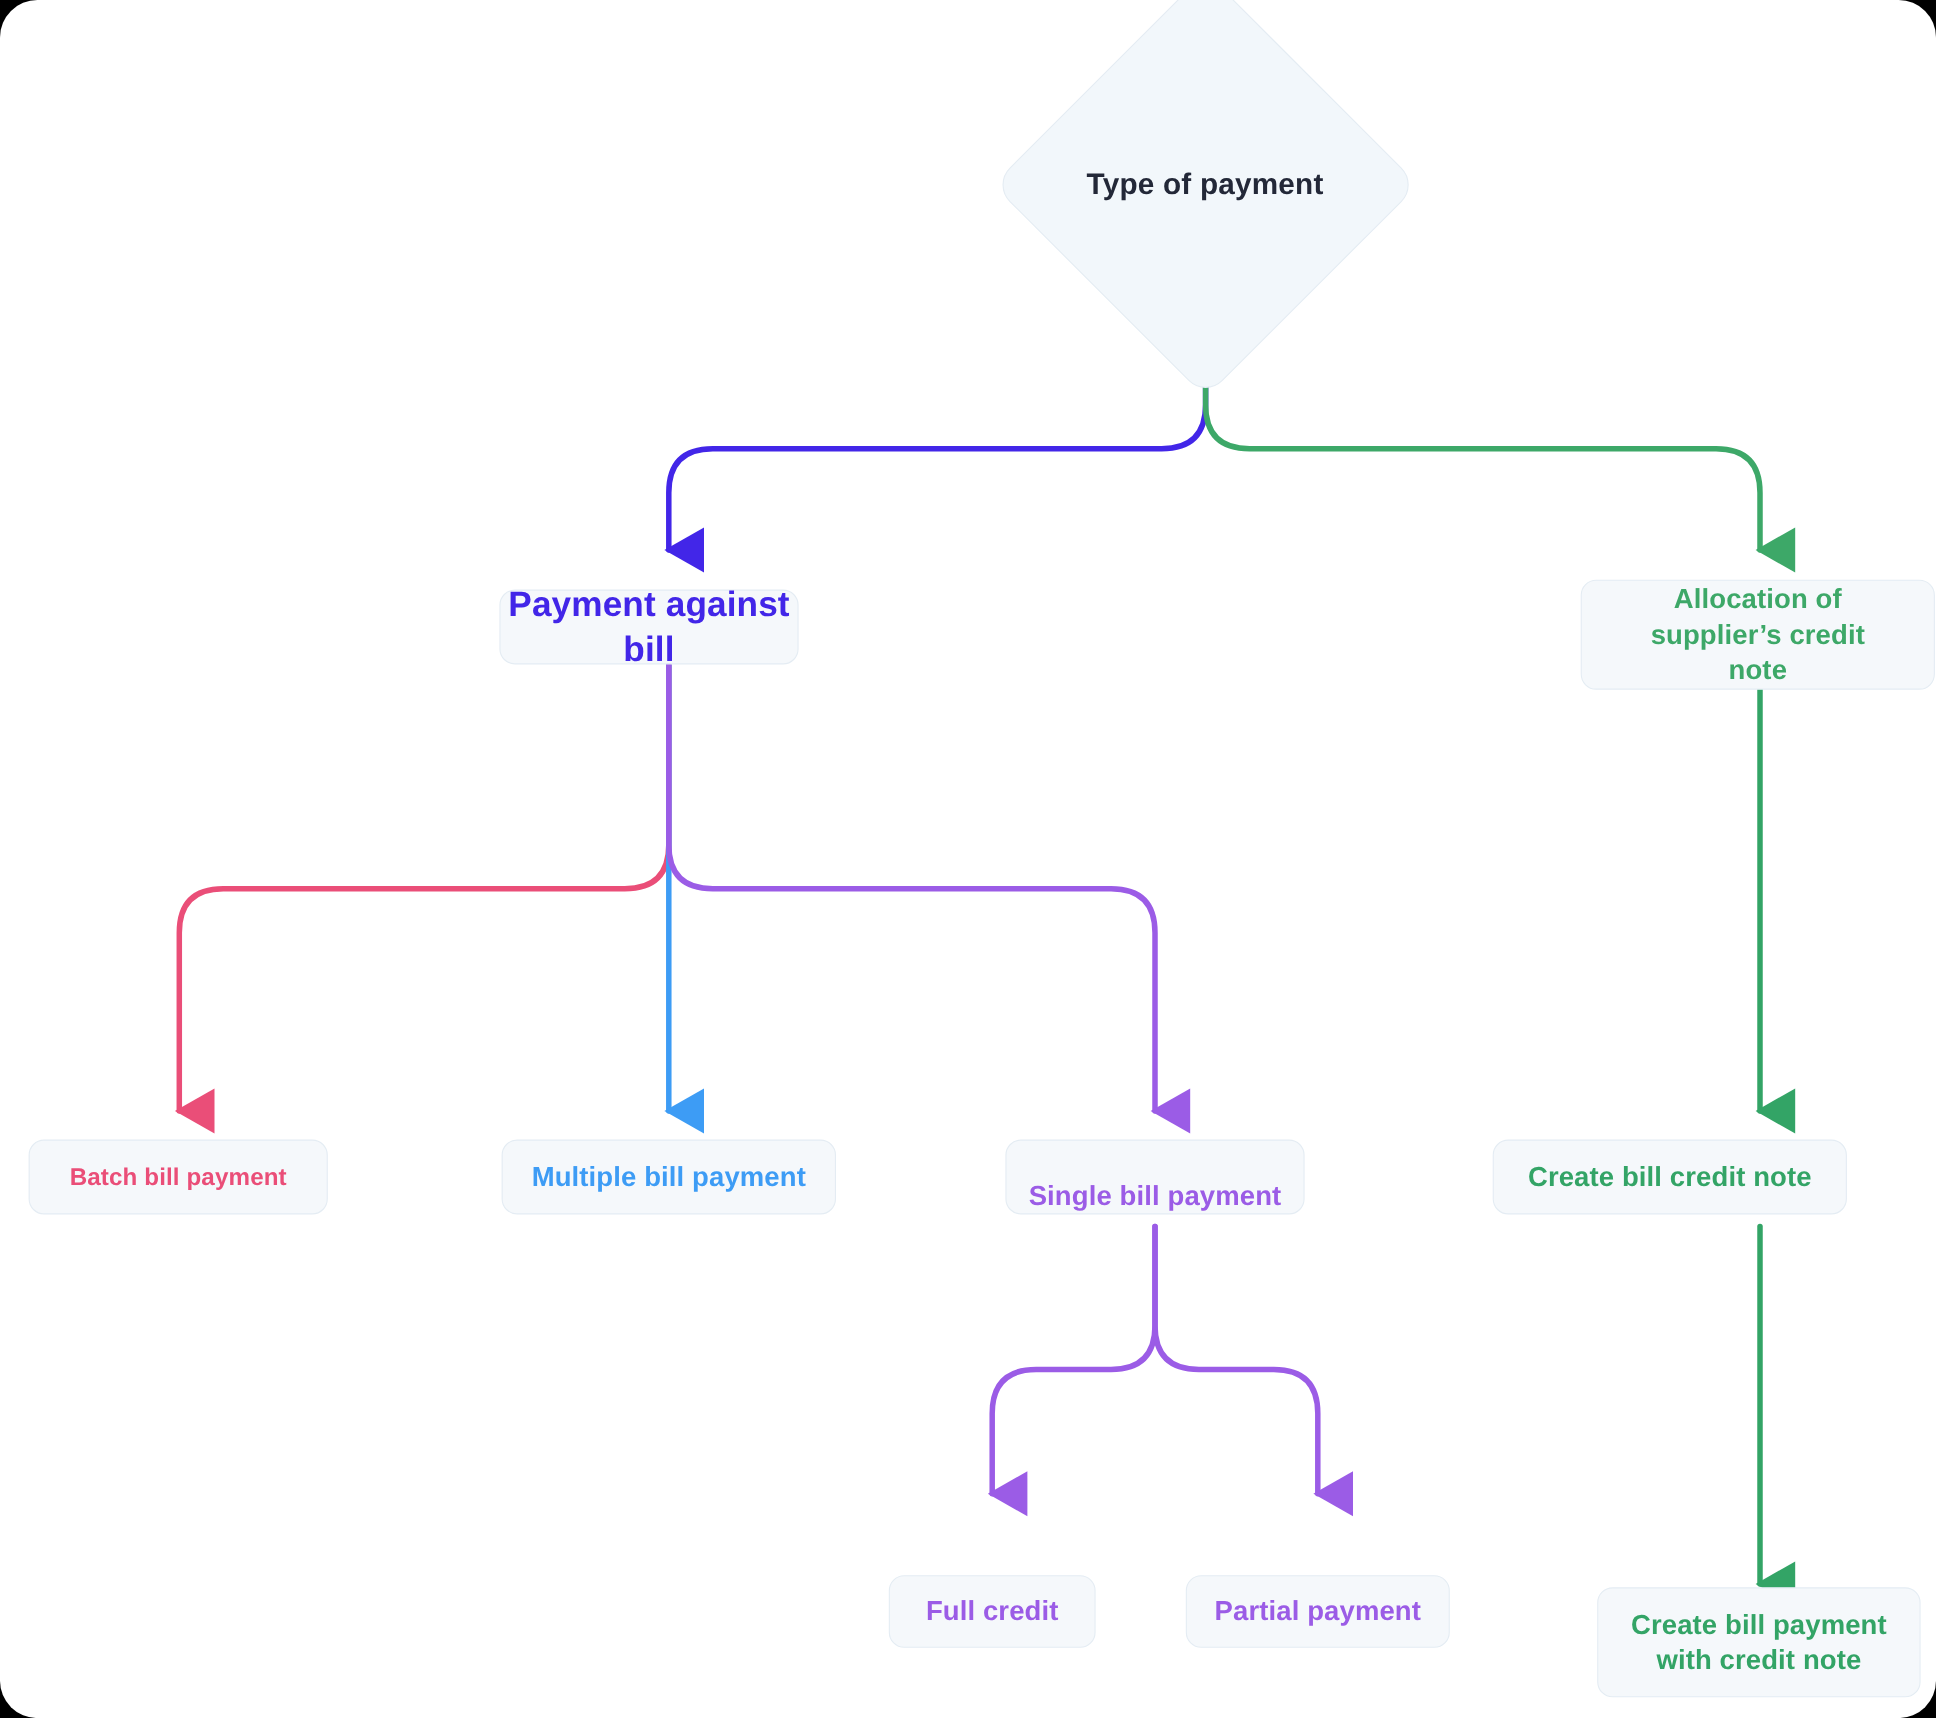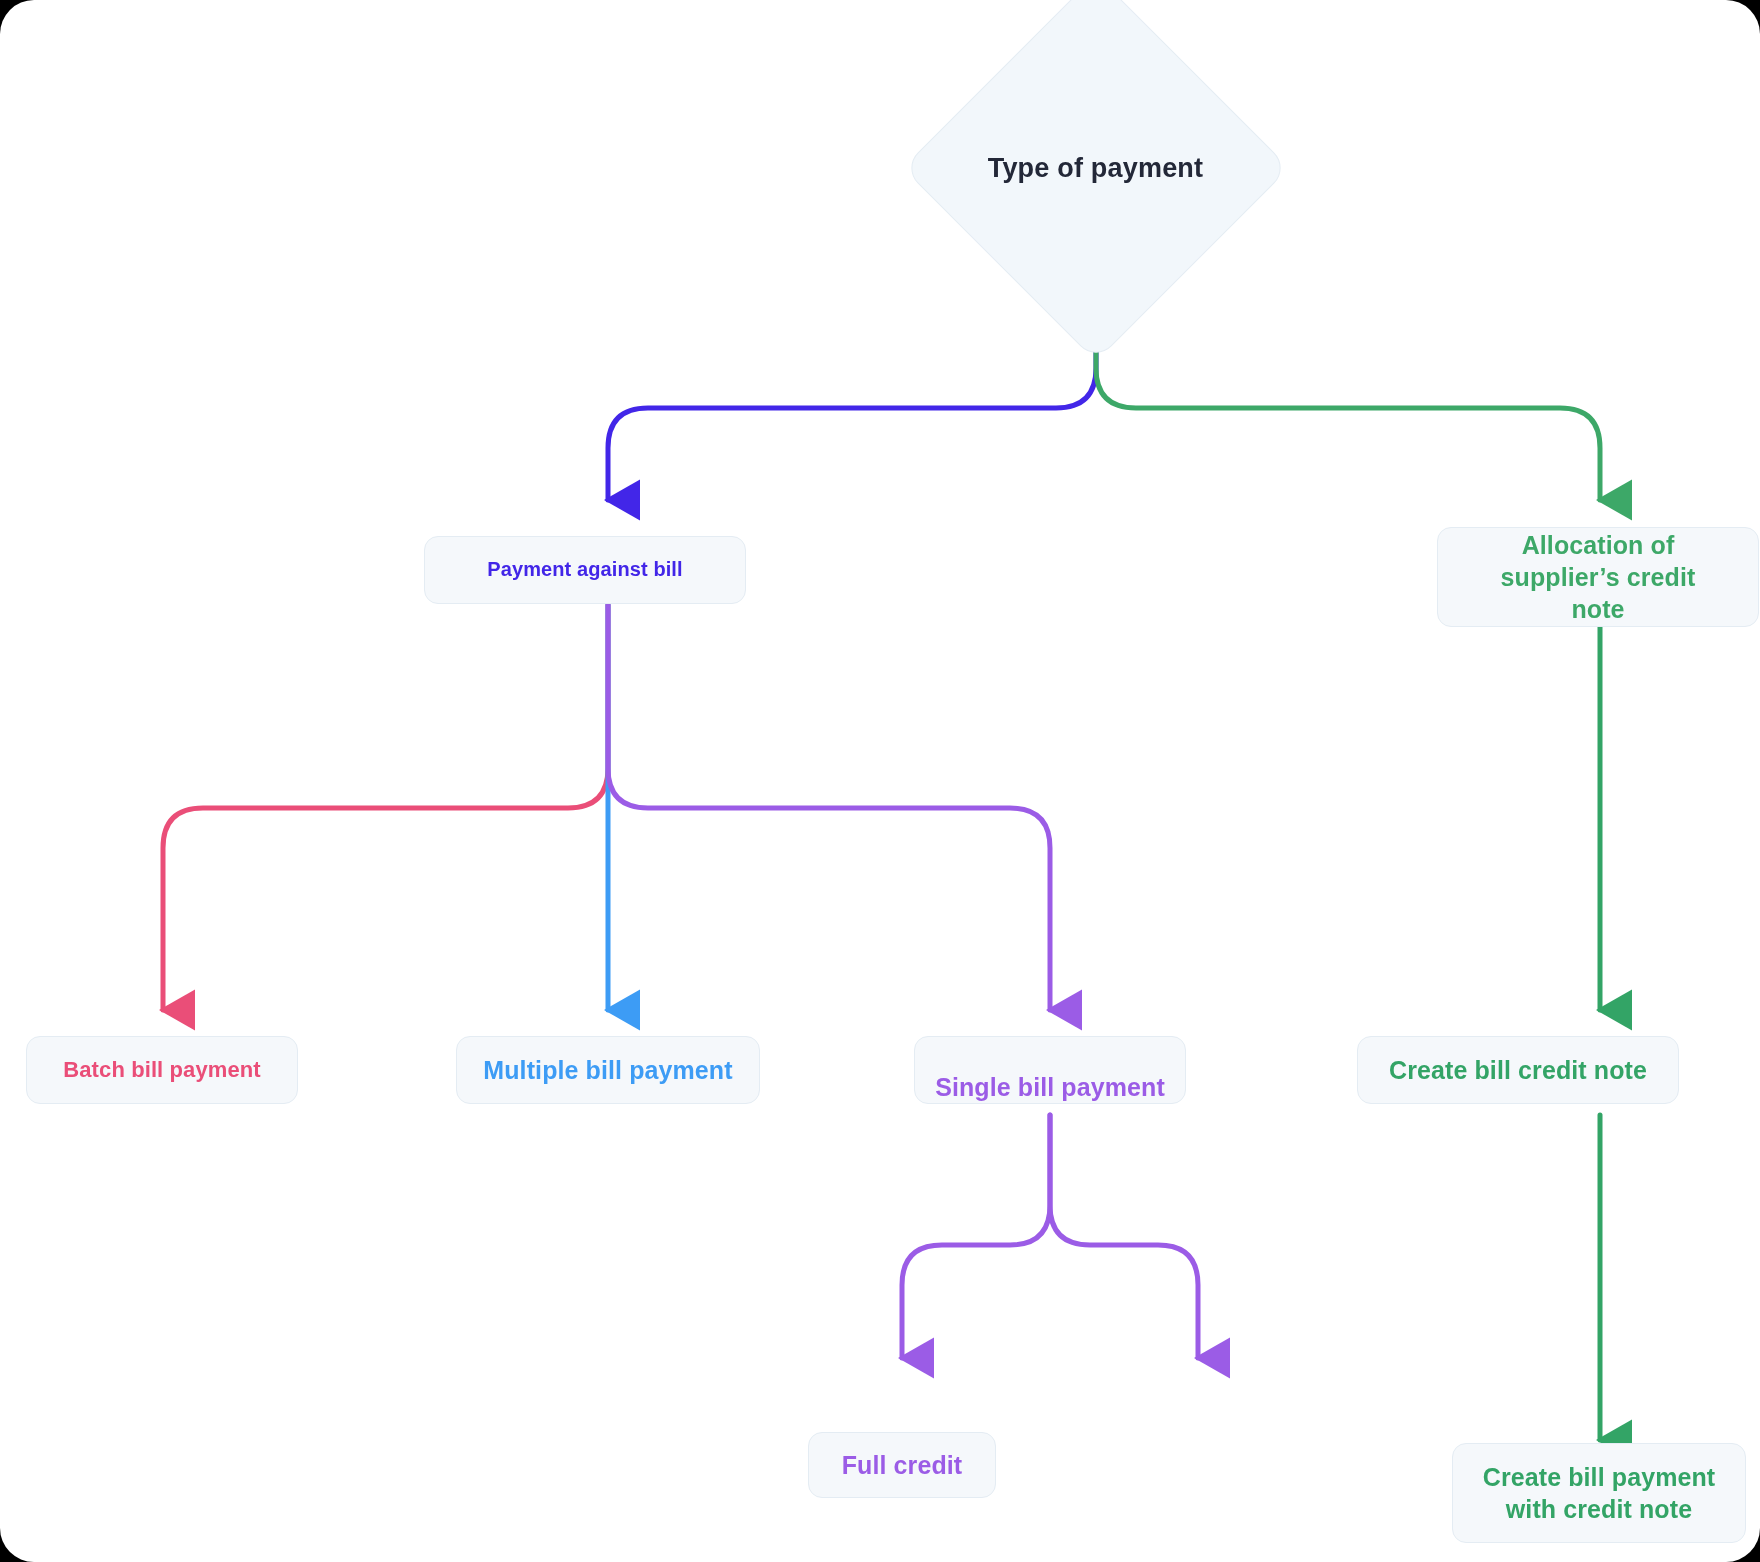--- a/index.html
+++ b/index.html
@@ -107,21 +107,21 @@
 
       <path d="M 1050 1115 L 1050 1205 Q 1050 1245 1090 1245 L 1158 1245 Q 1198 1245 1198 1285 L 1198 1358" fill="none" stroke="#9b5ce6" stroke-width="5" stroke-linecap="round" marker-end="url(#ah-purple)"></path>
 
       <path d="M 1600 1115 L 1600 1440" fill="none" stroke="#33a466" stroke-width="5" stroke-linecap="round" marker-end="url(#ah-green2)"></path>
     </svg>
 
     <div class="node-diamond" style="left:959px; top:31px; width:274px; height:274px;">
       <span class="diamond-label">Type of payment</span>
     </div>
 
-    <div class="node" style="left:424px; top:536px; width:322px; height:68px; color:#4226e8; font-size:20px;">
+    <div class="node" style="left:454px; top:536px; width:272px; height:68px; color:#4226e8; font-size:32px;">
       <span>Payment against bill</span>
     </div>
 
     <div class="node" style="left:1437px; top:527px; width:322px; height:100px; color:#3da868; font-size:25px; padding:0 44px;">
       <span>Allocation of supplier’s credit note</span>
     </div>
 
     <div class="node" style="left:26px; top:1036px; width:272px; height:68px; color:#ea4e78; font-size:22px;">
       <span>Batch bill payment</span>
     </div>
@@ -135,19 +135,22 @@
     </div>
 
     <div class="node" style="left:1357px; top:1036px; width:322px; height:68px; color:#33a466; font-size:25px;">
       <span>Create bill credit note</span>
     </div>
 
     <div class="node" style="left:808px; top:1432px; width:188px; height:66px; color:#9b5ce6; font-size:25px;">
       <span>Full credit</span>
     </div>
 
+    <div class="node" style="left:1078px; top:1432px; width:240px; height:66px; color:#9b5ce6; font-size:25px;">
+      <span>Partial payment</span>
+    </div>
 
     <div class="node" style="left:1452px; top:1443px; width:294px; height:100px; color:#33a466; font-size:25px; padding:0 8px;">
       <span>Create bill payment with credit note</span>
     </div>
 
   </div>
 </div>
 
 </body></html>

